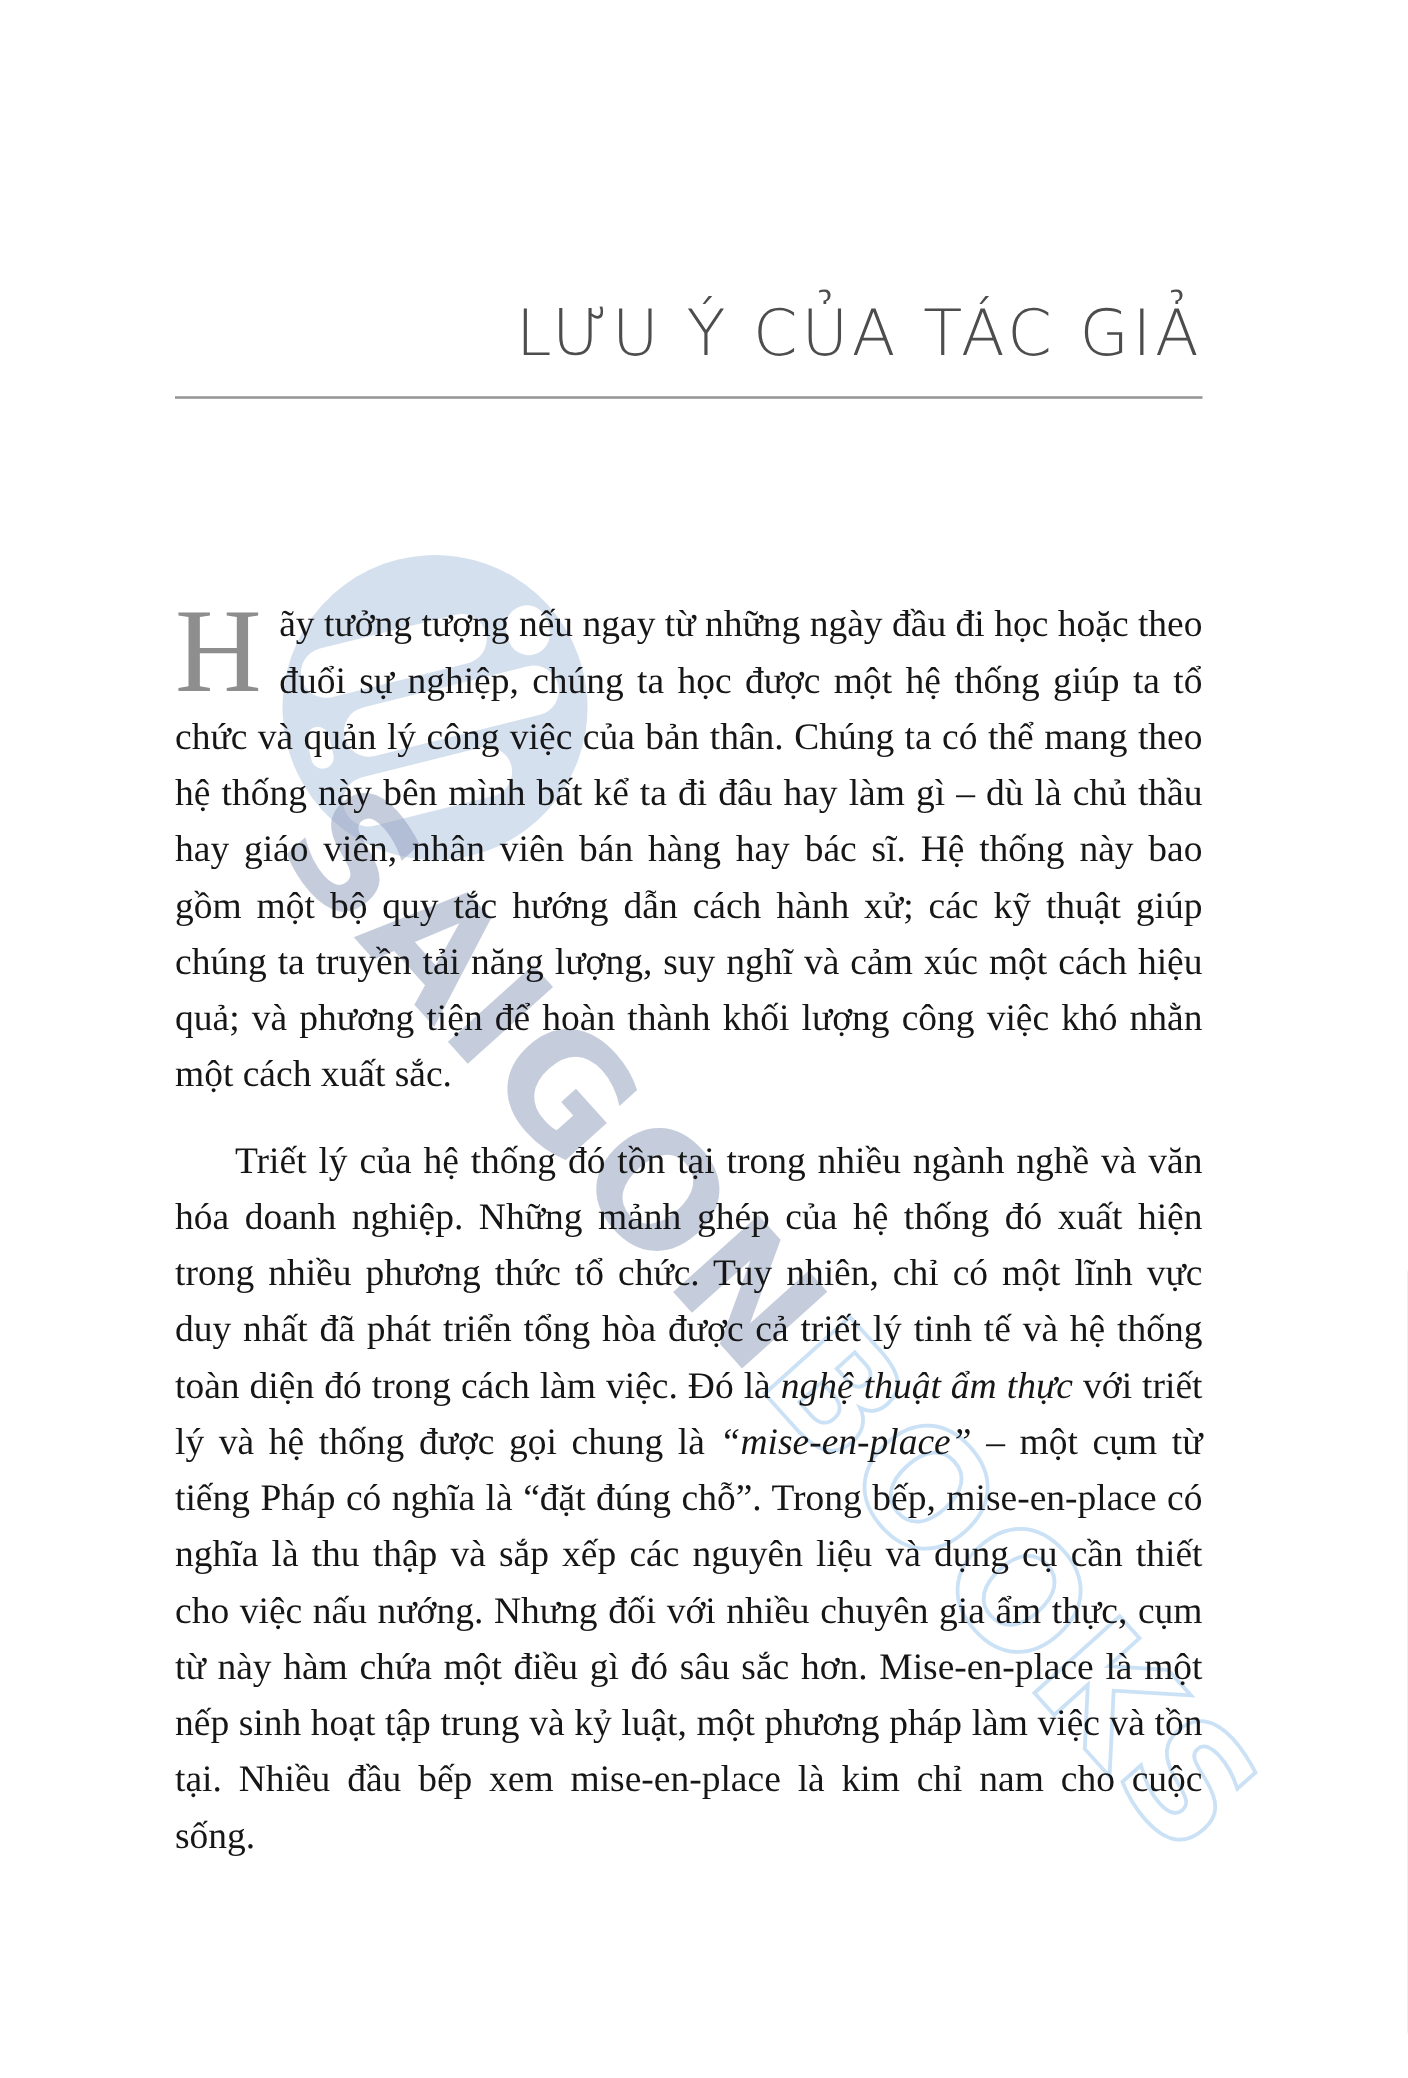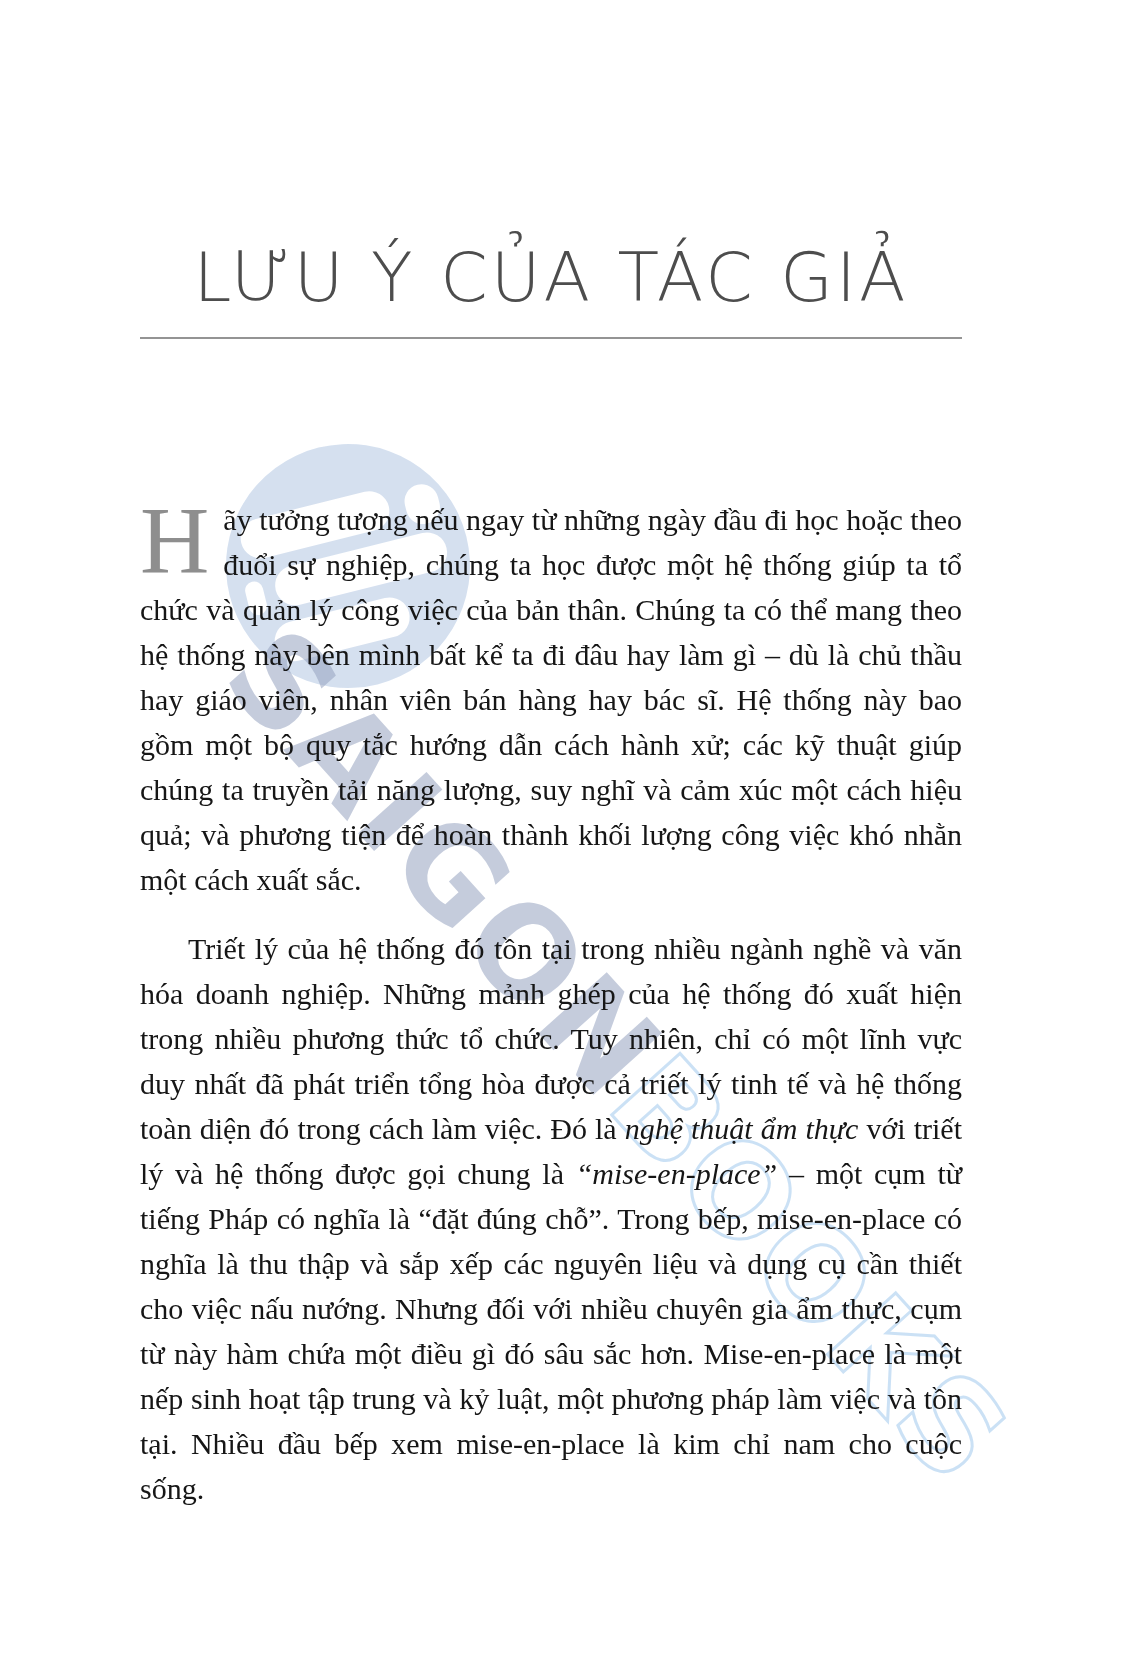--- a/index.html
+++ b/index.html
@@ -53,24 +53,24 @@
 
   
   .content {
     position: absolute;
     left: 140px;
     top: 238px;
     width: 822px;
     z-index: 1;
   }
   .chapter-title {
-    text-align: center;
+    text-align: right;
     font-family: "DejaVu Sans", "Liberation Sans", sans-serif;
     font-weight: 200;
-    font-size: 68px;
+    font-size: 51px;
     letter-spacing: 3px;
     color: var(--title-color, #4d4d4d);
   }
   .title-rule {
     margin-top: 20px;
     height: 0;
     border-top: 2px solid var(--rule-color, #949494);
   }
   .body-text {
     margin-top: 158px;

